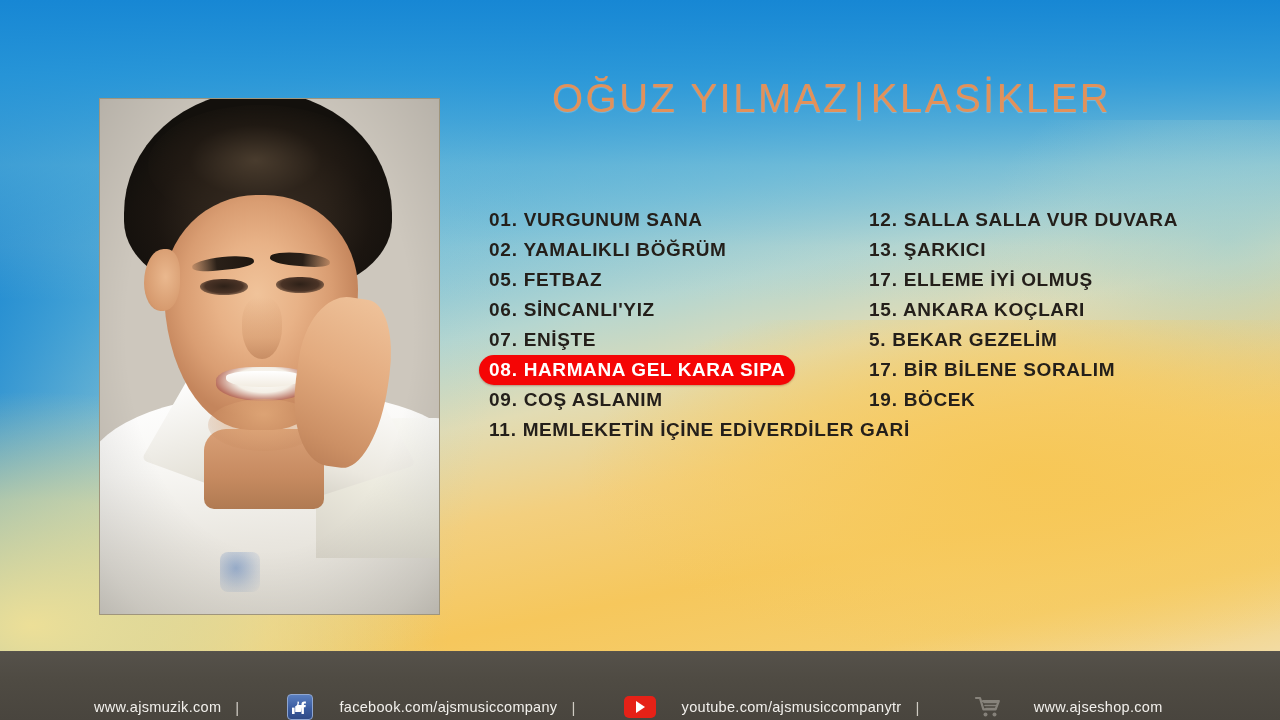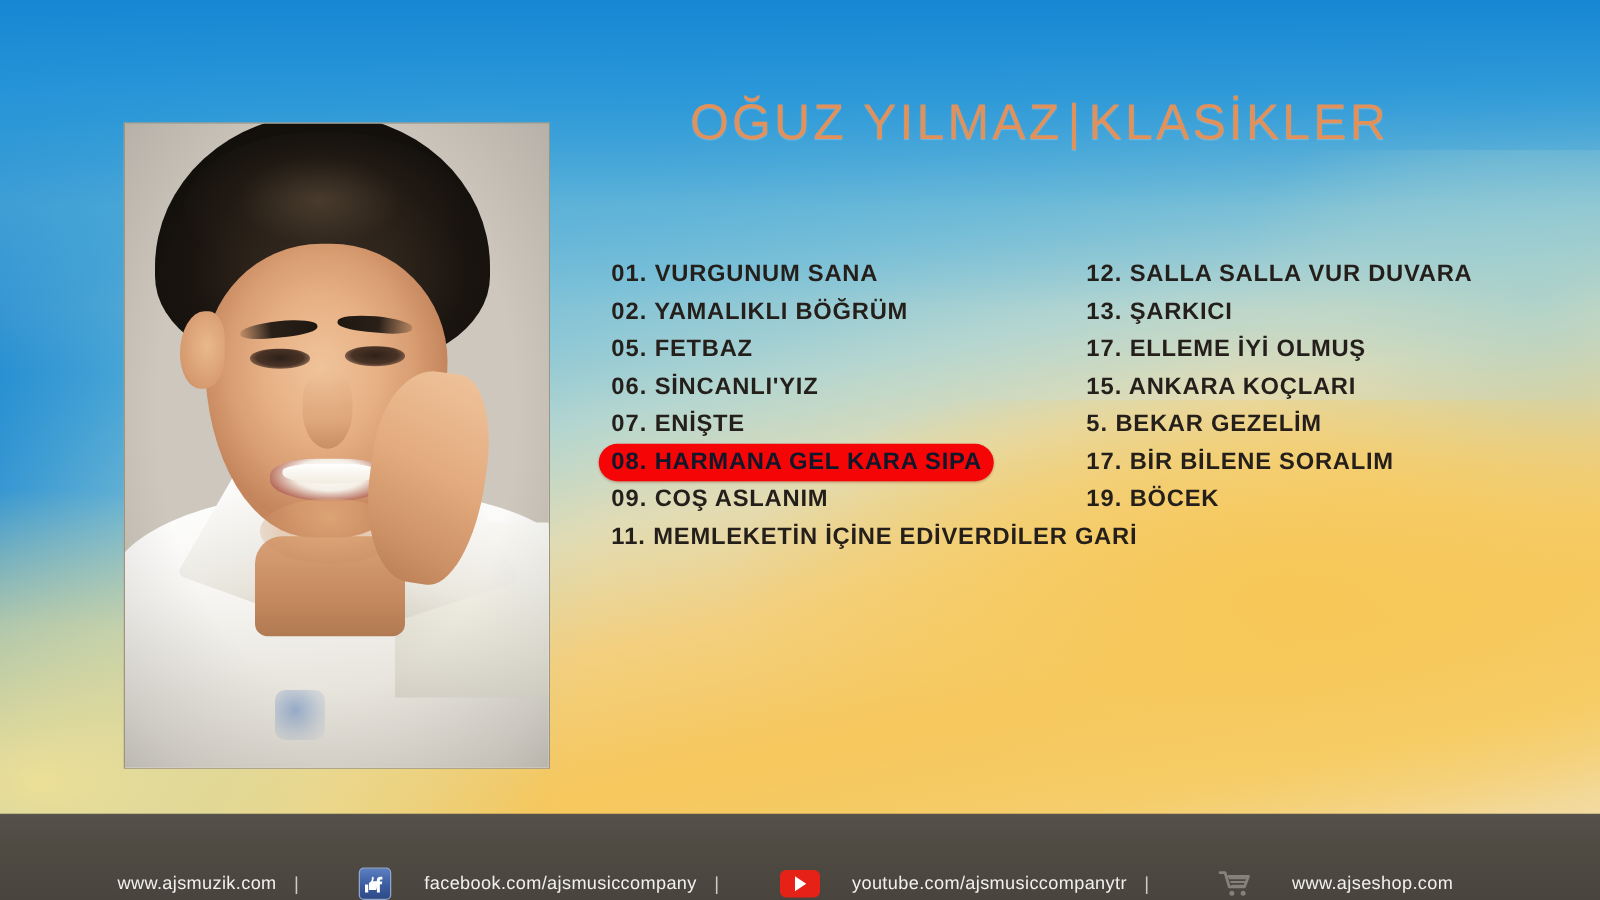--- a/index.html
+++ b/index.html
@@ -267,21 +267,21 @@
   }
   .track .num { letter-spacing: 0.8px; }
   .track .name { }
 
   .track.highlight {
     display: inline-block;
     background: #f50505;
     border-radius: 15px;
     padding: 0 10px;
     margin-left: -10px;
-    color: #0f172a;
+    color: #ffffff;
     box-shadow: 0 1px 2px rgba(120,20,10,0.35);
   }
 
   
   .footer {
     position: absolute;
     left: 0; right: 0; bottom: 0;
     height: 68px;
     background: linear-gradient(180deg, #55514a 0%, #4f4b43 40%, #49453e 100%);
     border-top: 1px solid rgba(255,255,255,0.08);

